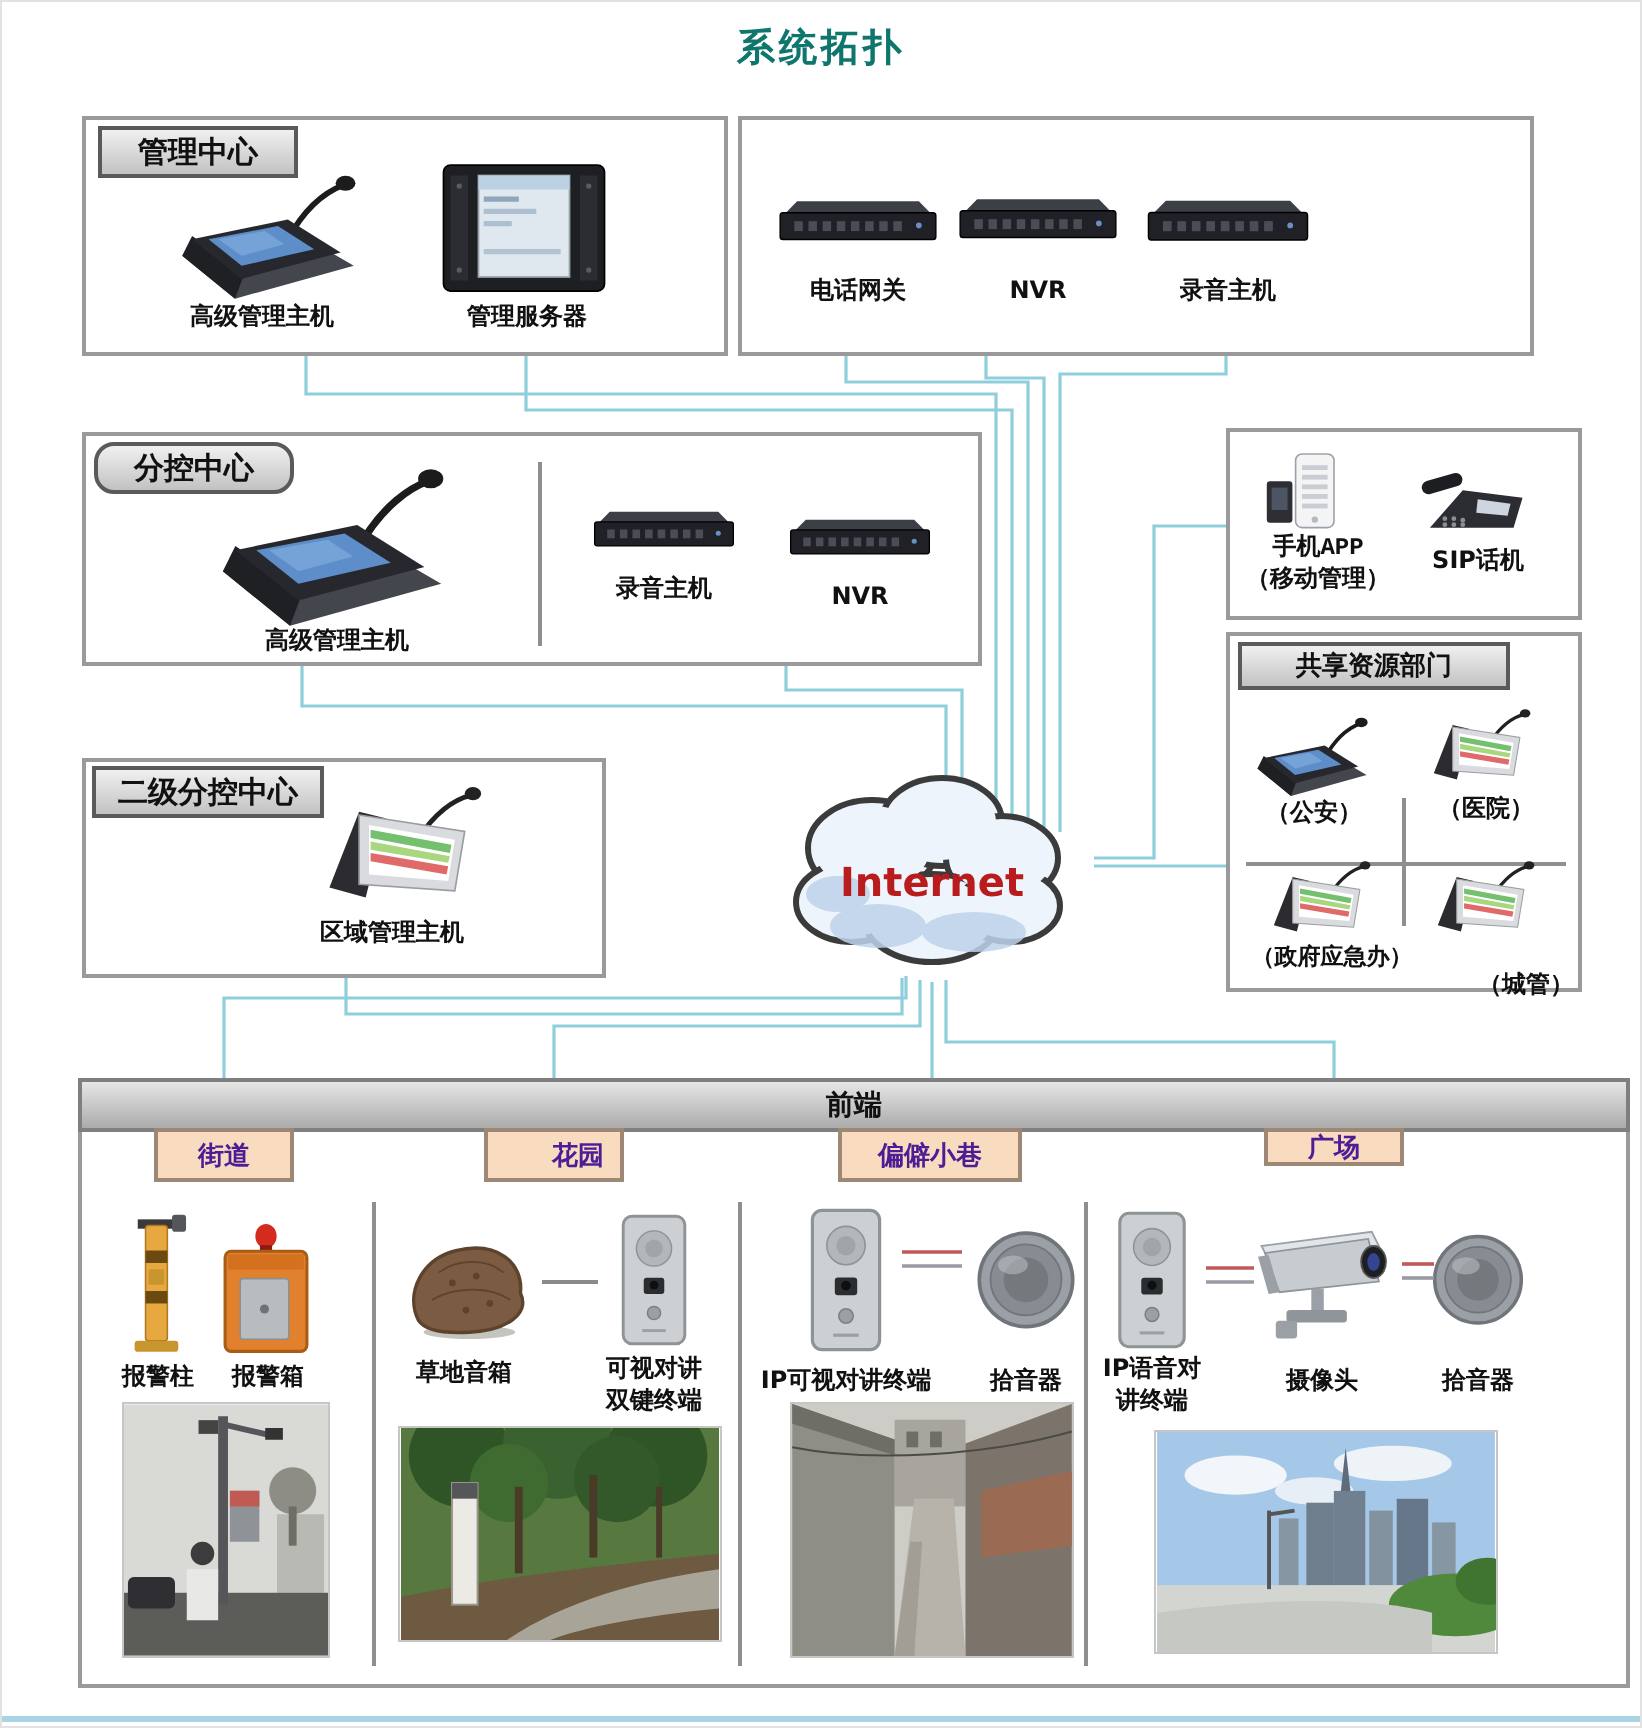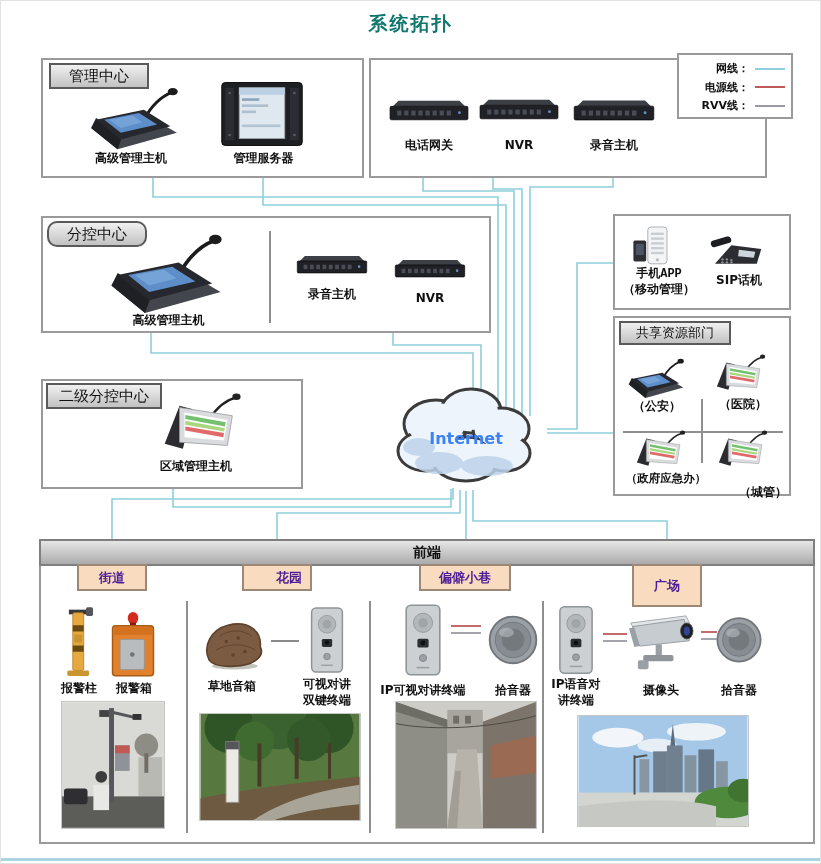--- a/index.html
+++ b/index.html
@@ -1,36 +1,36 @@
 <!DOCTYPE html>
 <html><head>
 <meta charset="utf-8">
 <style>
   *{margin:0;padding:0;box-sizing:border-box;}
   html,body{width:821px;height:864px;}
   body{font-family:"DejaVu Sans","Liberation Sans",sans-serif;background:#fff;}
   .stage{position:absolute;left:0;top:0;width:821px;height:864px;background:#fff;border:1px solid #e2e2e2;overflow:hidden;}
   .title{position:absolute;left:0;right:0;top:10px;text-align:center;font-size:19px;font-weight:bold;color:#0f766e;letter-spacing:2px;z-index:6;}
   .box{position:absolute;background:#fff;border:2px solid #9a9a9a;z-index:2;}
-  .chip{position:absolute;background:linear-gradient(#f0f0f0,#c2c2c2);border:2px solid #5a5a5a;color:#111;font-weight:normal;font-size:15px;display:flex;align-items:center;justify-content:center;z-index:5;}
+  .chip{position:absolute;background:linear-gradient(#f0f0f0,#c2c2c2);border:2px solid #5a5a5a;color:#111;font-weight:bold;font-size:15px;display:flex;align-items:center;justify-content:center;z-index:5;}
   .chip.small{font-size:13px;}
   .devlabel{position:absolute;font-size:12px;font-weight:bold;color:#111;text-align:center;white-space:pre-line;line-height:1.3;z-index:5;}
   .loc{position:absolute;background:#f9dcc0;border:2px solid #9d8876;color:#4c1d95;font-weight:bold;font-size:13px;display:flex;align-items:center;justify-content:center;z-index:5;}
   .bar{position:absolute;left:38px;top:538px;width:776px;height:27px;background:linear-gradient(#e6e6e6,#ababab);border:2px solid #7f7f7f;display:flex;align-items:center;justify-content:center;font-weight:bold;font-size:14px;color:#111;z-index:3;}
   .bigbox{position:absolute;left:38px;top:538px;width:776px;height:305px;background:#fff;border:2px solid #9a9a9a;z-index:2;}
   .divider-v{position:absolute;width:2px;background:#8f8f8f;z-index:4;}
   .divider-h{position:absolute;height:2px;background:#8f8f8f;z-index:4;}
   .icon{position:absolute;z-index:4;}
   .photo{position:absolute;z-index:4;border:1px solid #c6c6c6;background:#fff;}
   .legend{position:absolute;left:676px;top:52px;width:116px;height:66px;background:#fff;border:2px solid #9a9a9a;z-index:6;padding:6px 6px 4px 8px;display:flex;flex-direction:column;justify-content:space-between;}
   .legend .row{display:flex;align-items:center;justify-content:flex-end;gap:6px;}
   .legend .lab{font-size:11px;font-weight:bold;color:#111;white-space:nowrap;}
   .legend .sw{width:30px;height:0;border-top:2px solid #000;}
   .cloudwrap{position:absolute;left:380px;top:378px;width:170px;height:120px;z-index:3;}
-  .cloudlabel{position:absolute;left:380px;top:428px;width:170px;text-align:center;font-size:16px;font-weight:bold;color:#3b82f6;z-index:4;}
+  .cloudlabel{position:absolute;left:380px;top:428px;width:170px;text-align:center;font-size:20px;font-weight:bold;color:#b91c1c;z-index:4;}
   svg.net{position:absolute;left:0;top:0;z-index:1;pointer-events:none;}
   svg.conn{position:absolute;left:0;top:0;z-index:5;pointer-events:none;}
   .bottomstrip{position:absolute;left:0;bottom:2px;width:100%;height:3px;background:#aad3e4;z-index:6;}
 </style>
 </head>
 <body>
 
 <div class="stage">
 
   <svg width="0" height="0" style="position:absolute">
@@ -198,34 +198,20 @@
   <div class="devlabel" style="left:382px;top:137px;width:92px;">电话网关</div>
   <svg class="icon" style="left:472px;top:88px;" width="92" height="44">
       <use href="#sym-rack-unit"></use>
     </svg>
   <div class="devlabel" style="left:472px;top:137px;width:92px;">NVR</div>
   <svg class="icon" style="left:566px;top:92px;" width="94" height="38">
       <use href="#sym-rack-unit"></use>
     </svg>
   <div class="devlabel" style="left:566px;top:137px;width:94px;">录音主机</div>
 
-  <div class="legend">
-    <div class="row">
-      <span class="lab">网线：</span>
-      <span class="sw" style="border-top-color:#8ecfdb;"></span>
-    </div>
-    <div class="row">
-      <span class="lab">电源线：</span>
-      <span class="sw" style="border-top-color:#bf5a5a;"></span>
-    </div>
-    <div class="row">
-      <span class="lab">RVV线：</span>
-      <span class="sw" style="border-top-color:#9a9aa4;"></span>
-    </div>
-  </div>
 
   <div class="box" style="left:40px;top:215px;width:450px;height:117px;"></div>
   <div class="chip" style="left:46px;top:220px;width:100px;height:26px;border-radius:10px;">分控中心</div>
   <svg class="icon" style="left:100px;top:230px;" width="130" height="84">
       <use href="#sym-console-dark"></use>
     </svg>
   <div class="devlabel" style="left:105px;top:312px;width:125px;">高级管理主机</div>
   <div class="divider-v" style="left:268px;top:230px;height:92px;"></div>
   <svg class="icon" style="left:290px;top:248px;" width="82" height="34">
       <use href="#sym-rack-unit"></use>
@@ -248,21 +234,21 @@
       <use href="#sym-phone"></use>
     </svg>
   <div class="devlabel" style="left:610px;top:266px;width:96px;font-family:Liberation Mono, monospace;">手机APP
 （移动管理）</div>
   <svg class="icon" style="left:708px;top:228px;" width="56" height="42">
       <use href="#sym-sipphone"></use>
     </svg>
   <div class="devlabel" style="left:702px;top:272px;width:72px;">SIP话机</div>
 
   <div class="box" style="left:612px;top:315px;width:178px;height:180px;"></div>
-  <div class="chip small" style="left:618px;top:320px;width:112px;height:24px;">共享资源部门</div>
+  <div class="chip small" style="left:618px;top:320px;width:136px;height:24px;">共享资源部门</div>
   <div class="divider-h" style="left:622px;top:430px;width:160px;"></div>
   <div class="divider-v" style="left:700px;top:398px;height:64px;"></div>
   <svg class="icon" style="left:622px;top:356px;" width="66" height="42">
       <use href="#sym-console-dark"></use>
     </svg>
   <div class="devlabel" style="left:614px;top:398px;width:84px;">（公安）</div>
   <svg class="icon" style="left:706px;top:352px;" width="66" height="42">
       <use href="#sym-console-color"></use>
     </svg>
   <div class="devlabel" style="left:702px;top:396px;width:80px;">（医院）</div>
@@ -300,21 +286,21 @@
       </g>
     </svg>
   </div>
   <div class="cloudlabel">Internet</div>
 
   <div class="bigbox"></div>
   <div class="bar">前端</div>
   <div class="loc" style="left:76px;top:563px;width:70px;height:27px;">街道</div>
   <div class="loc" style="left:241px;top:563px;width:70px;height:27px;padding-left:24px;">花园</div>
   <div class="loc" style="left:418px;top:563px;width:92px;height:27px;">偏僻小巷</div>
-  <div class="loc" style="left:631px;top:563px;width:70px;height:43px;">广场</div>
+  <div class="loc" style="left:631px;top:563px;width:70px;height:19px;">广场</div>
 
   <div class="divider-v" style="left:185px;top:600px;height:232px;"></div>
   <div class="divider-v" style="left:368px;top:600px;height:232px;"></div>
   <div class="divider-v" style="left:541px;top:600px;height:232px;"></div>
 
   <svg class="icon" style="left:58px;top:604px;" width="40" height="74">
       <use href="#sym-alarm-post"></use>
     </svg>
   <div class="devlabel" style="left:50px;top:680px;width:56px;">报警柱</div>
   <svg class="icon" style="left:102px;top:608px;" width="60" height="72">

